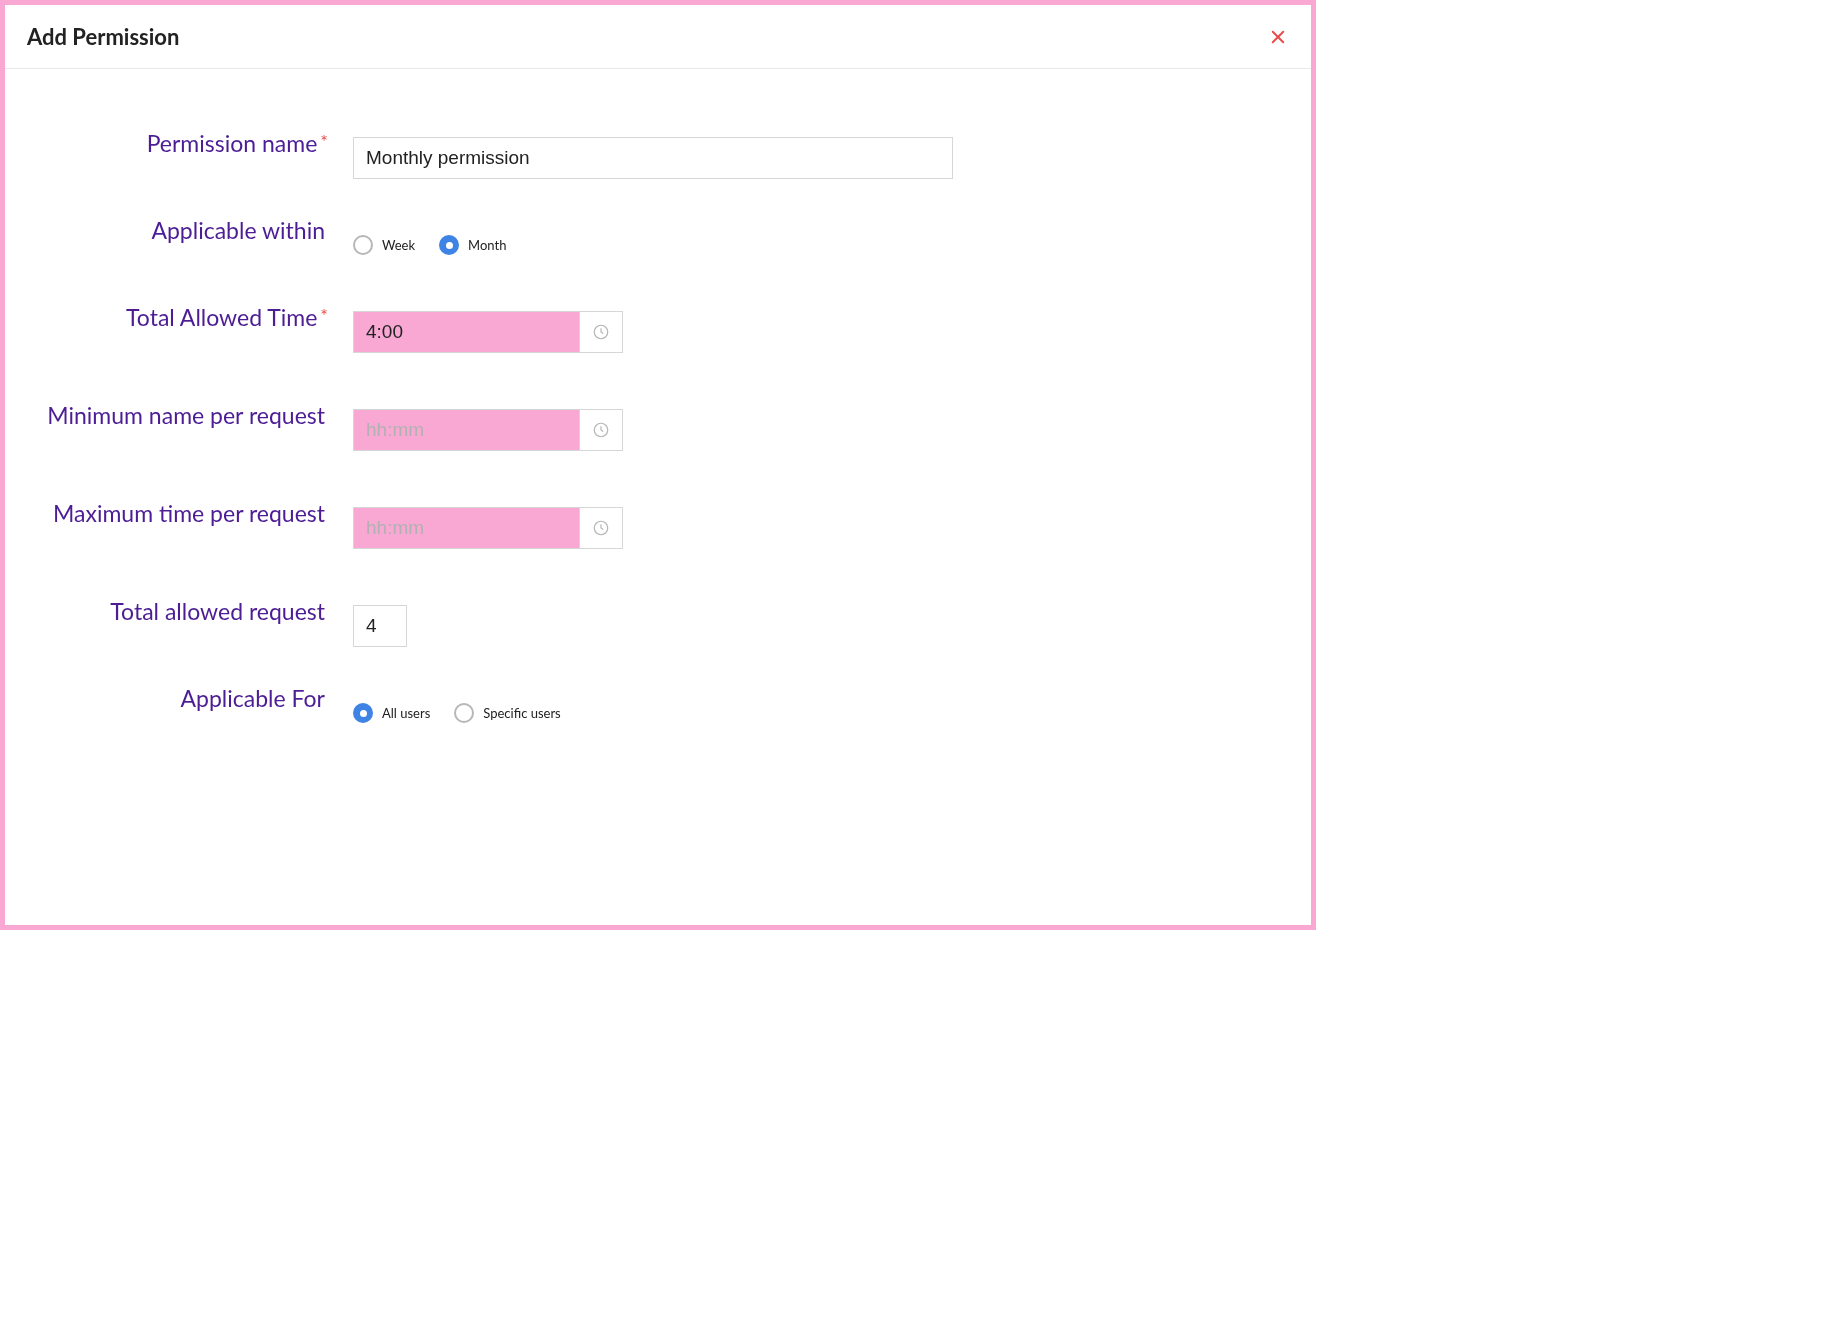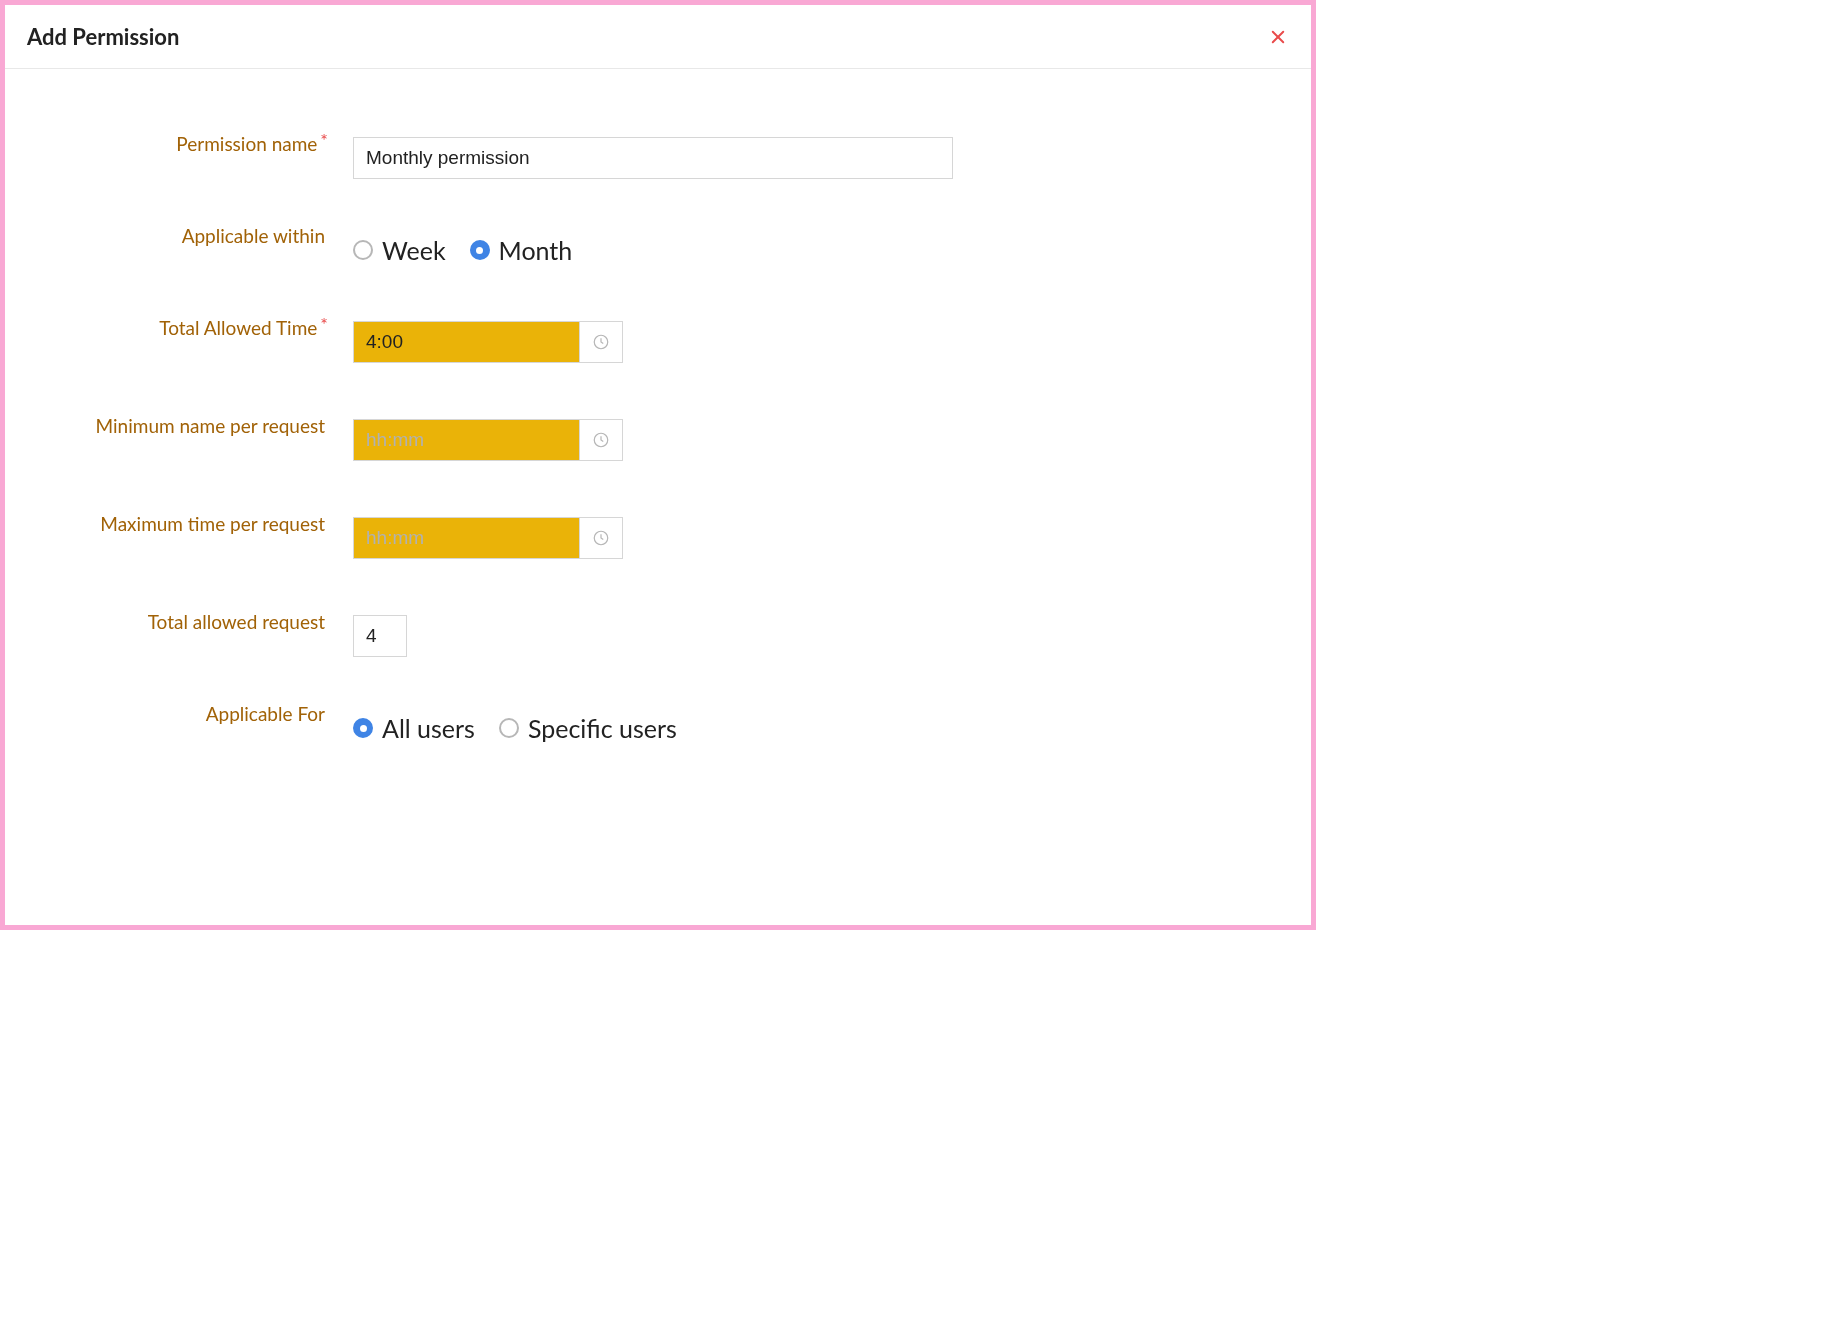--- a/index.html
+++ b/index.html
@@ -45,22 +45,22 @@
   }
   .form-row {
     display: flex;
     align-items: center;
     margin-bottom: 28px;
   }
   .form-label {
     width: 324px;
     text-align: right;
     padding-right: 28px;
-    font-size: 19px;
-    color: #a16207;
+    font-size: 23px;
+    color: #4c1d95;
     position: relative;
     line-height: 1.2;
   }
   .form-label.required::after {
     content: "*";
     color: #e94b4b;
     position: relative;
     top: -4px;
     left: 3px;
     font-size: 18px;
@@ -86,21 +86,21 @@
     align-items: stretch;
     height: 42px;
   }
   .time-input {
     border: 1px solid #d6d6d6;
     border-right: none;
     padding: 8px 12px;
     font-size: 19px;
     color: #222;
     outline: none;
-    background: #eab308;
+    background: #f9a8d4;
     width: 226px;
   }
   .time-input::placeholder { color: #b1b1b1; }
   .clock-btn {
     border: 1px solid #d6d6d6;
     background: #fff;
     width: 44px;
     display: flex;
     align-items: center;
     justify-content: center;
@@ -119,21 +119,21 @@
   .radio-circle.selected {
     border-color: #3f84e5;
     background: #3f84e5;
   }
   .radio-circle.selected::after {
     content: "";
     width: 7px; height: 7px;
     border-radius: 50%;
     background: #fff;
   }
-  .radio-label { font-size: 25px; color: #222; }
+  .radio-label { font-size: 13px; color: #222; }
   .modal-footer {
     border-top: 1px solid #e8e8e8;
     padding: 20px 24px 22px 60px;
     display: flex;
     gap: 14px;
   }
   .btn {
     font-size: 18px;
     padding: 8px 20px;
     border-radius: 3px;

